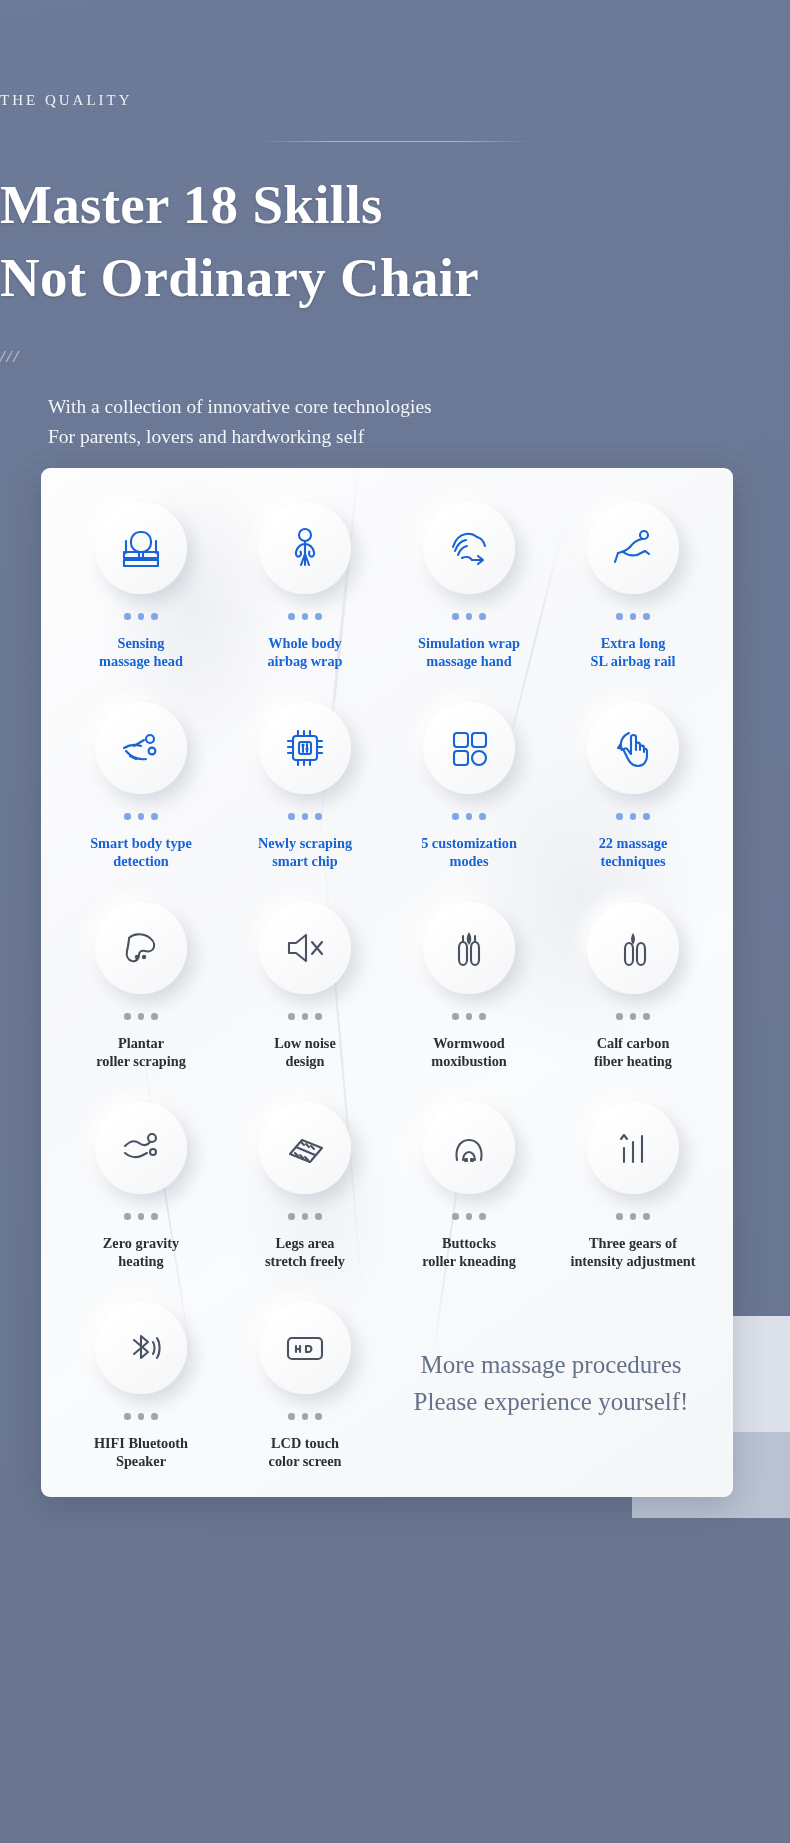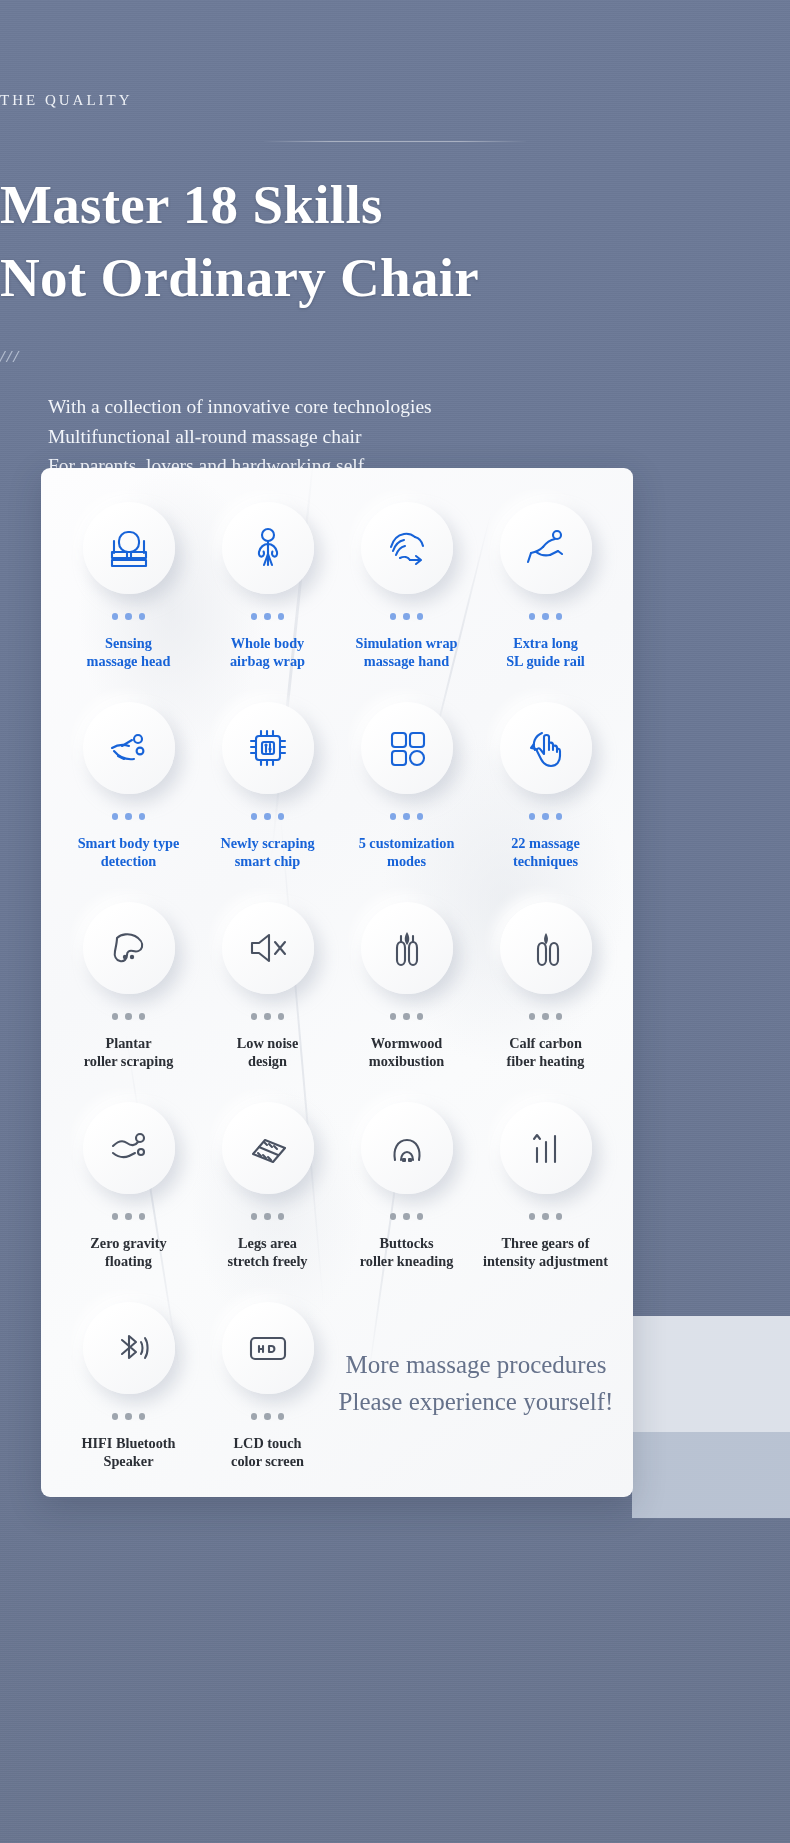--- a/index.html
+++ b/index.html
@@ -93,21 +93,21 @@
     width: 158px;
     height: 86px;
     background: rgba(203,211,224,0.82);
   }
 
   
   .card {
     position: absolute;
     left: 41px;
     top: 468px;
-    width: 592px;
+    width: 692px;
     height: 1029px;
     border-radius: 9px;
     overflow: hidden;
     background:
       radial-gradient(ellipse 150px 230px at 22% 14%, rgba(226,229,234,0.55), transparent 62%),
       radial-gradient(ellipse 190px 260px at 78% 42%, rgba(222,226,232,0.45), transparent 64%),
       radial-gradient(ellipse 140px 200px at 40% 72%, rgba(228,231,236,0.42), transparent 62%),
       linear-gradient(145deg, #fdfdfe 0%, #f7f8fa 38%, #fafbfc 62%, #f5f6f8 100%);
     box-shadow: 0 10px 34px rgba(28,38,60,0.20);
   }
@@ -205,21 +205,20 @@
   <div class="hero">
     <div class="eyebrow">THE QUALITY</div>
     <div class="rule"></div>
     <div class="headline">
       <div>Master 18 Skills</div>
       <div>Not Ordinary Chair</div>
     </div>
     <div class="slashes">///</div>
     <div class="subtitle">
       <div>With a collection of innovative core technologies</div>
-      <div>Multifunctional all-round massage chair</div>
       <div>For parents, lovers and hardworking self</div>
     </div>
   </div>
 
   <div class="side-panel-a"></div>
   <div class="side-panel-b"></div>
 
   <div class="card">
     <div class="vein" style="left:46%;top:-20px;width:3px;height:420px;transform:rotate(6deg);"></div>
     <div class="vein" style="left:40%;top:330px;width:2px;height:520px;transform:rotate(-5deg);"></div>
@@ -295,21 +294,21 @@
        <path d="M28 31l8-4" fill="none" stroke="#1763d8" stroke-width="2.1" stroke-linecap="round" stroke-linejoin="round"></path>
        <path d="M36 27l4 3" fill="none" stroke="#1763d8" stroke-width="2.1" stroke-linecap="round" stroke-linejoin="round"></path>
             </svg>
           </div>
           <div class="dots">
             <i></i>
             <i></i>
             <i></i>
           </div>
           <div class="label">Extra long
-SL guide rail</div>
+SL airbag rail</div>
         </div>
         <div class="cell accent">
           <div class="puck">
             <svg width="48" height="48" viewBox="0 0 48 48">
               <circle cx="33" cy="15" r="4" fill="none" stroke="#1763d8" stroke-width="2.1" stroke-linecap="round" stroke-linejoin="round"></circle>
        <circle cx="35" cy="27" r="3.4" fill="none" stroke="#1763d8" stroke-width="2.1" stroke-linecap="round" stroke-linejoin="round"></circle>
        <path d="M7 24c5-3 11-4 17-2" fill="none" stroke="#1763d8" stroke-width="2.1" stroke-linecap="round" stroke-linejoin="round"></path>
        <path d="M9 27c5 6 12 9 20 8" fill="none" stroke="#1763d8" stroke-width="2.1" stroke-linecap="round" stroke-linejoin="round"></path>
        <path d="M17 22l10-6" fill="none" stroke="#1763d8" stroke-width="2.1" stroke-linecap="round" stroke-linejoin="round"></path>
        <path d="M13 32l6 3" fill="none" stroke="#1763d8" stroke-width="2.1" stroke-linecap="round" stroke-linejoin="round"></path>
@@ -452,21 +451,21 @@
        <path d="M8 29c5 4 11 5 16 3" fill="none" stroke="#4a5262" stroke-width="2.1" stroke-linecap="round" stroke-linejoin="round"></path>
        <path d="M24 32l6-3" fill="none" stroke="#4a5262" stroke-width="2.1" stroke-linecap="round" stroke-linejoin="round"></path>
             </svg>
           </div>
           <div class="dots">
             <i></i>
             <i></i>
             <i></i>
           </div>
           <div class="label">Zero gravity
-floating</div>
+heating</div>
         </div>
         <div class="cell muted">
           <div class="puck">
             <svg width="48" height="48" viewBox="0 0 48 48">
               <path d="M9 30l12-14 20 8-12 14z" fill="none" stroke="#4a5262" stroke-width="2.1" stroke-linecap="round" stroke-linejoin="round"></path>
        <path d="M15 23l19 8" fill="none" stroke="#4a5262" stroke-width="2.1" stroke-linecap="round" stroke-linejoin="round"></path>
        <path d="M20 18l3 3M25 20l3 3M30 22l3 3" fill="none" stroke="#4a5262" stroke-width="2.1" stroke-linecap="round" stroke-linejoin="round"></path>
        <path d="M14 29l3 3M19 31l3 3M24 33l3 3" fill="none" stroke="#4a5262" stroke-width="2.1" stroke-linecap="round" stroke-linejoin="round"></path>
             </svg>
           </div>

